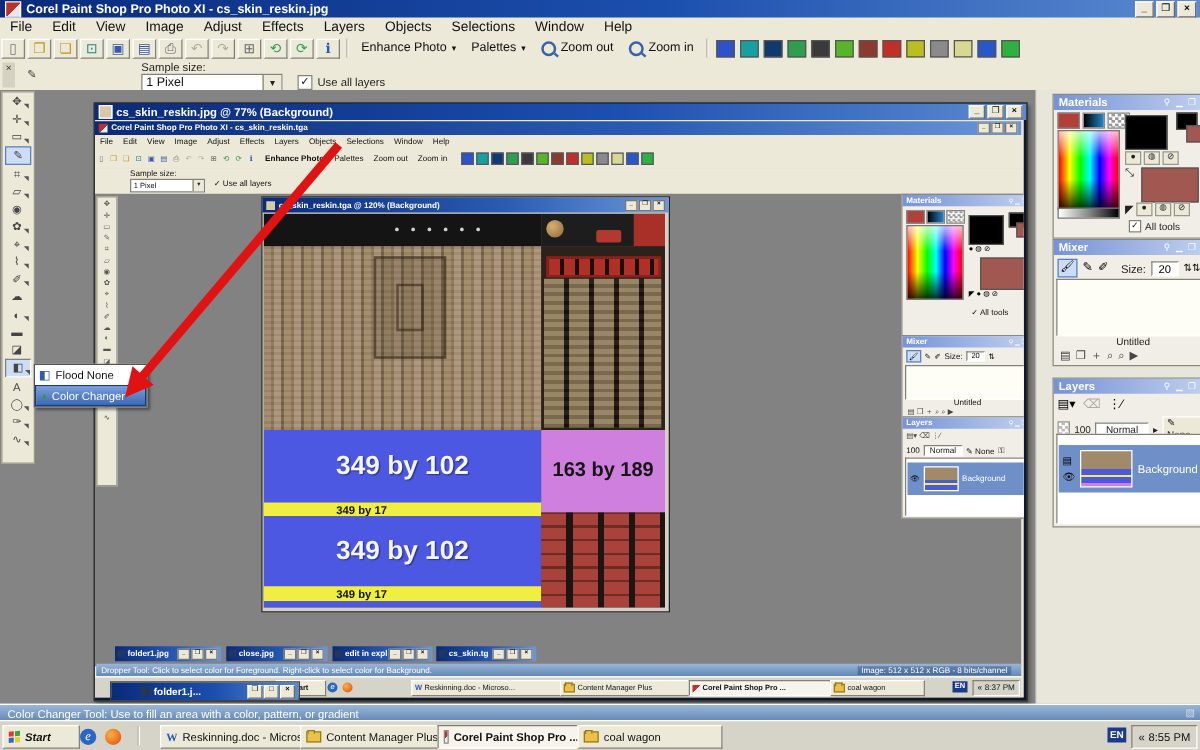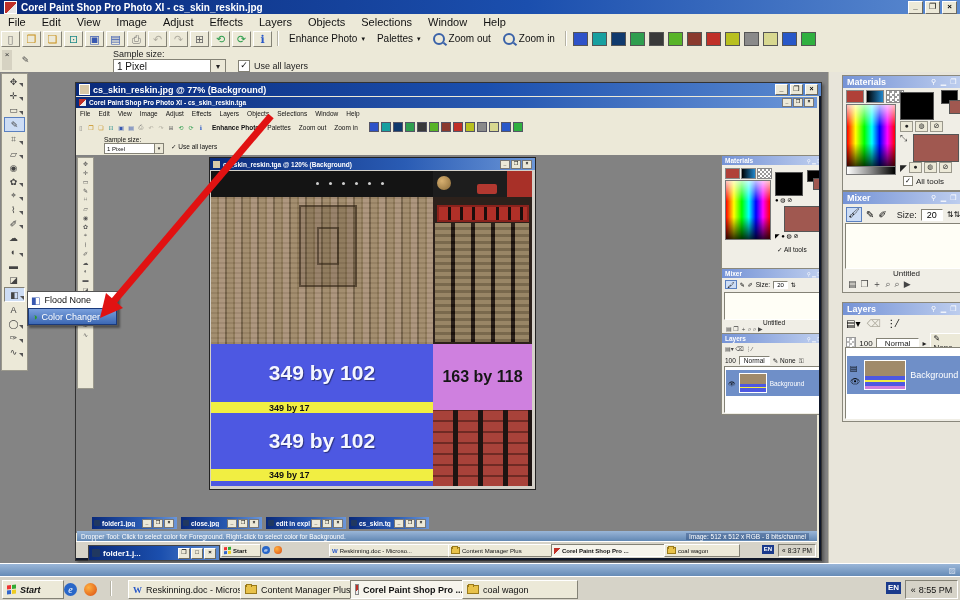--- a/index.html
+++ b/index.html
@@ -334,21 +334,21 @@
 
           <div class="abs" style="left:222px;top:26px;width:99px;height:147px;background:#2d211b;">
             <div class="abs" style="left:4px;top:8px;width:88px;height:13px;background:repeating-linear-gradient(90deg,#b03028 0 9px,#1a0e0c 9px 12px);border:2px solid #8a221c;"></div>
             <div class="abs" style="left:2px;top:26px;width:94px;height:119px;background:repeating-linear-gradient(0deg,rgba(0,0,0,.18) 0 3px,rgba(255,255,255,.05) 3px 7px),repeating-linear-gradient(90deg,#94805e 0 16px,#1f140e 16px 20px);"></div>
           </div>
 
           <div class="abs blue-region" style="left:0;top:173px;width:222px;height:58px;font-size:21px;">
               <span>349 by 102</span>
             </div>
           <div class="abs purple-region" style="left:222px;top:173px;width:99px;height:66px;font-size:16px;">
-              <span>163 by 118</span>
+              <span>163 by 189</span>
             </div>
           <div class="abs yellow-region" style="left:0;top:231px;width:222px;height:11px;font-size:9px;">
               <span style="margin-left:58px;">349 by 17</span>
             </div>
           <div class="abs blue-region" style="left:0;top:242px;width:222px;height:56px;font-size:21px;">
               <span>349 by 102</span>
             </div>
           <div class="abs yellow-region" style="left:0;top:298px;width:222px;height:12px;font-size:9px;">
               <span style="margin-left:58px;">349 by 17</span>
             </div>
@@ -488,21 +488,21 @@
         </div>
         <div class="abs en-box" style="left:686px;top:3px;width:12px;height:9px;font-size:6px;line-height:9px;"><span>EN</span></div>
         <div class="abs sunken" style="left:702px;top:2px;width:36px;height:11px;font-size:6.5px;display:flex;align-items:center;justify-content:center;gap:2px;background:#d6d3c8;color:#111;">
           <span>«</span>
             <span>8:37 PM</span>
         </div>
       </div>
     </div>
   </div>
 
-  <div class="abs titlebar" style="left:88px;top:545px;width:130px;height:14px;font-size:8px;z-index:8;border:1px solid #444;">
+  <div class="abs titlebar" style="left:88px;top:545px;width:130px;height:14px;font-size:8px;z-index:8;border:1px solid #444;padding-left:20px;">
     <div style="width:8px;height:8px;margin:0 3px;background:#203860;border-radius:1px;"></div>
     <span>folder1.j...</span>
     <div class="win-btns" style="gap:1px;">
       <div class="win-btn" style="width:10px;height:9px;font-size:6px;line-height:7px;">❐</div>
       <div class="win-btn" style="width:10px;height:9px;font-size:6px;line-height:7px;">□</div>
       <div class="win-btn" style="width:10px;height:9px;font-size:6px;line-height:7px;">×</div>
     </div>
   </div>
 
   <div class="abs" style="left:828px;top:72px;width:132px;height:491px;background:#e8e5da;border-left:1px solid #b5b2a4;"></div>
@@ -609,20 +609,21 @@
       <span style="font-size:10px;color:#3858b0;">◧</span>
       <span style="font-size:9px;color:#111;">Flood None</span>
     </div>
     <div style="height:15px;display:flex;align-items:center;gap:4px;padding:0 3px;background:linear-gradient(180deg,#7aa0dc,#3c68b4);border:1px solid #1a3a7c;">
       <span style="font-size:9px;color:#2a9a2a;">◑</span>
       <span style="font-size:9px;color:#fff;">Color Changer</span>
     </div>
   </div>
 
   <div class="abs statusbar-blue" style="left:0;top:563px;width:960px;height:13px;font-size:9px;border-top:1px solid #fff;">
+    <span style="margin-left:6px;">Color Changer Tool: Use to fill an area with a color, pattern, or gradient</span>
     <span style="margin-left:auto;margin-right:4px;color:#cdd9ea;font-size:8px;">▨</span>
   </div>
 
   <div class="abs" style="left:0;top:576px;width:960px;height:24px;background:#d6d3c8;border-top:1px solid #fff;">
     <div class="task-btn" style="position:absolute;left:2px;top:3px;width:52px;font-weight:bold;font-style:italic;">
       <span class="flag">
           <i style="background:#e33;"></i>
           <i style="background:#3a3;"></i>
           <i style="background:#36c;"></i>
           <i style="background:#ec2;"></i>

